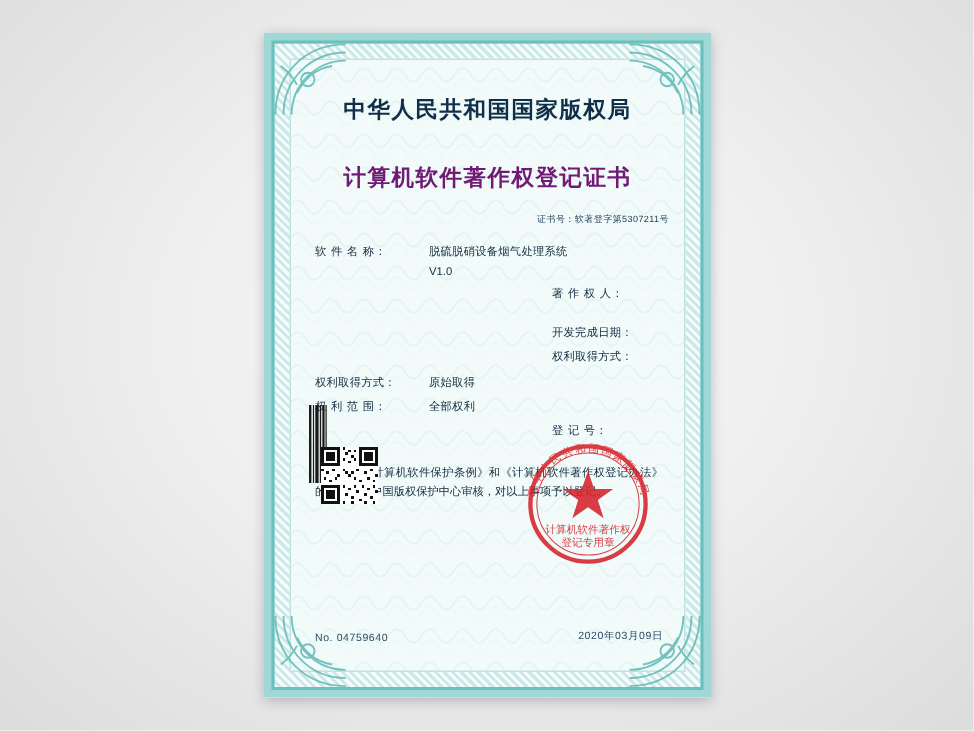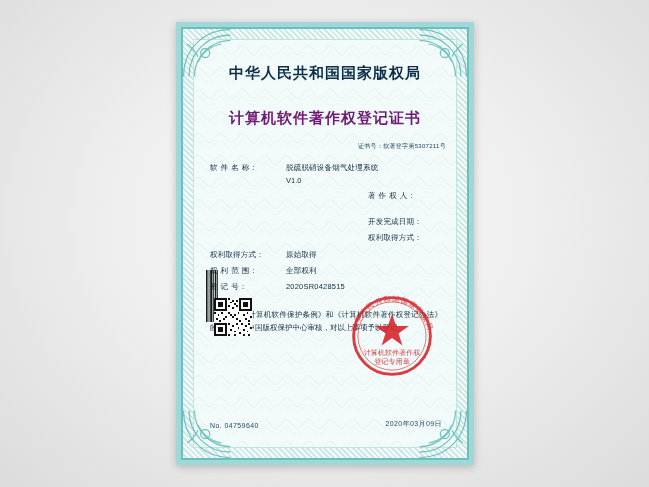--- a/index.html
+++ b/index.html
@@ -278,21 +278,20 @@
           <div class="field-value">原始取得</div>
         </div>
 
         <div class="field-row">
           <div class="field-label">权 利 范 围：</div>
           <div class="field-value">全部权利</div>
         </div>
 
         <div class="field-row">
           <div class="field-label">登 记 号：</div>
-          <div class="field-value">2020SR0428515</div>
         </div>
 
       </div>
 
       <div class="statement">
         <p>根据《计算机软件保护条例》和《计算机软件著作权登记办法》的规定，经中国版权保护中心审核，对以上事项予以登记。</p>
       </div>
 
       <svg class="barcode" viewBox="0 0 12 52" preserveAspectRatio="none">
         <g fill="#1a1a1a">

